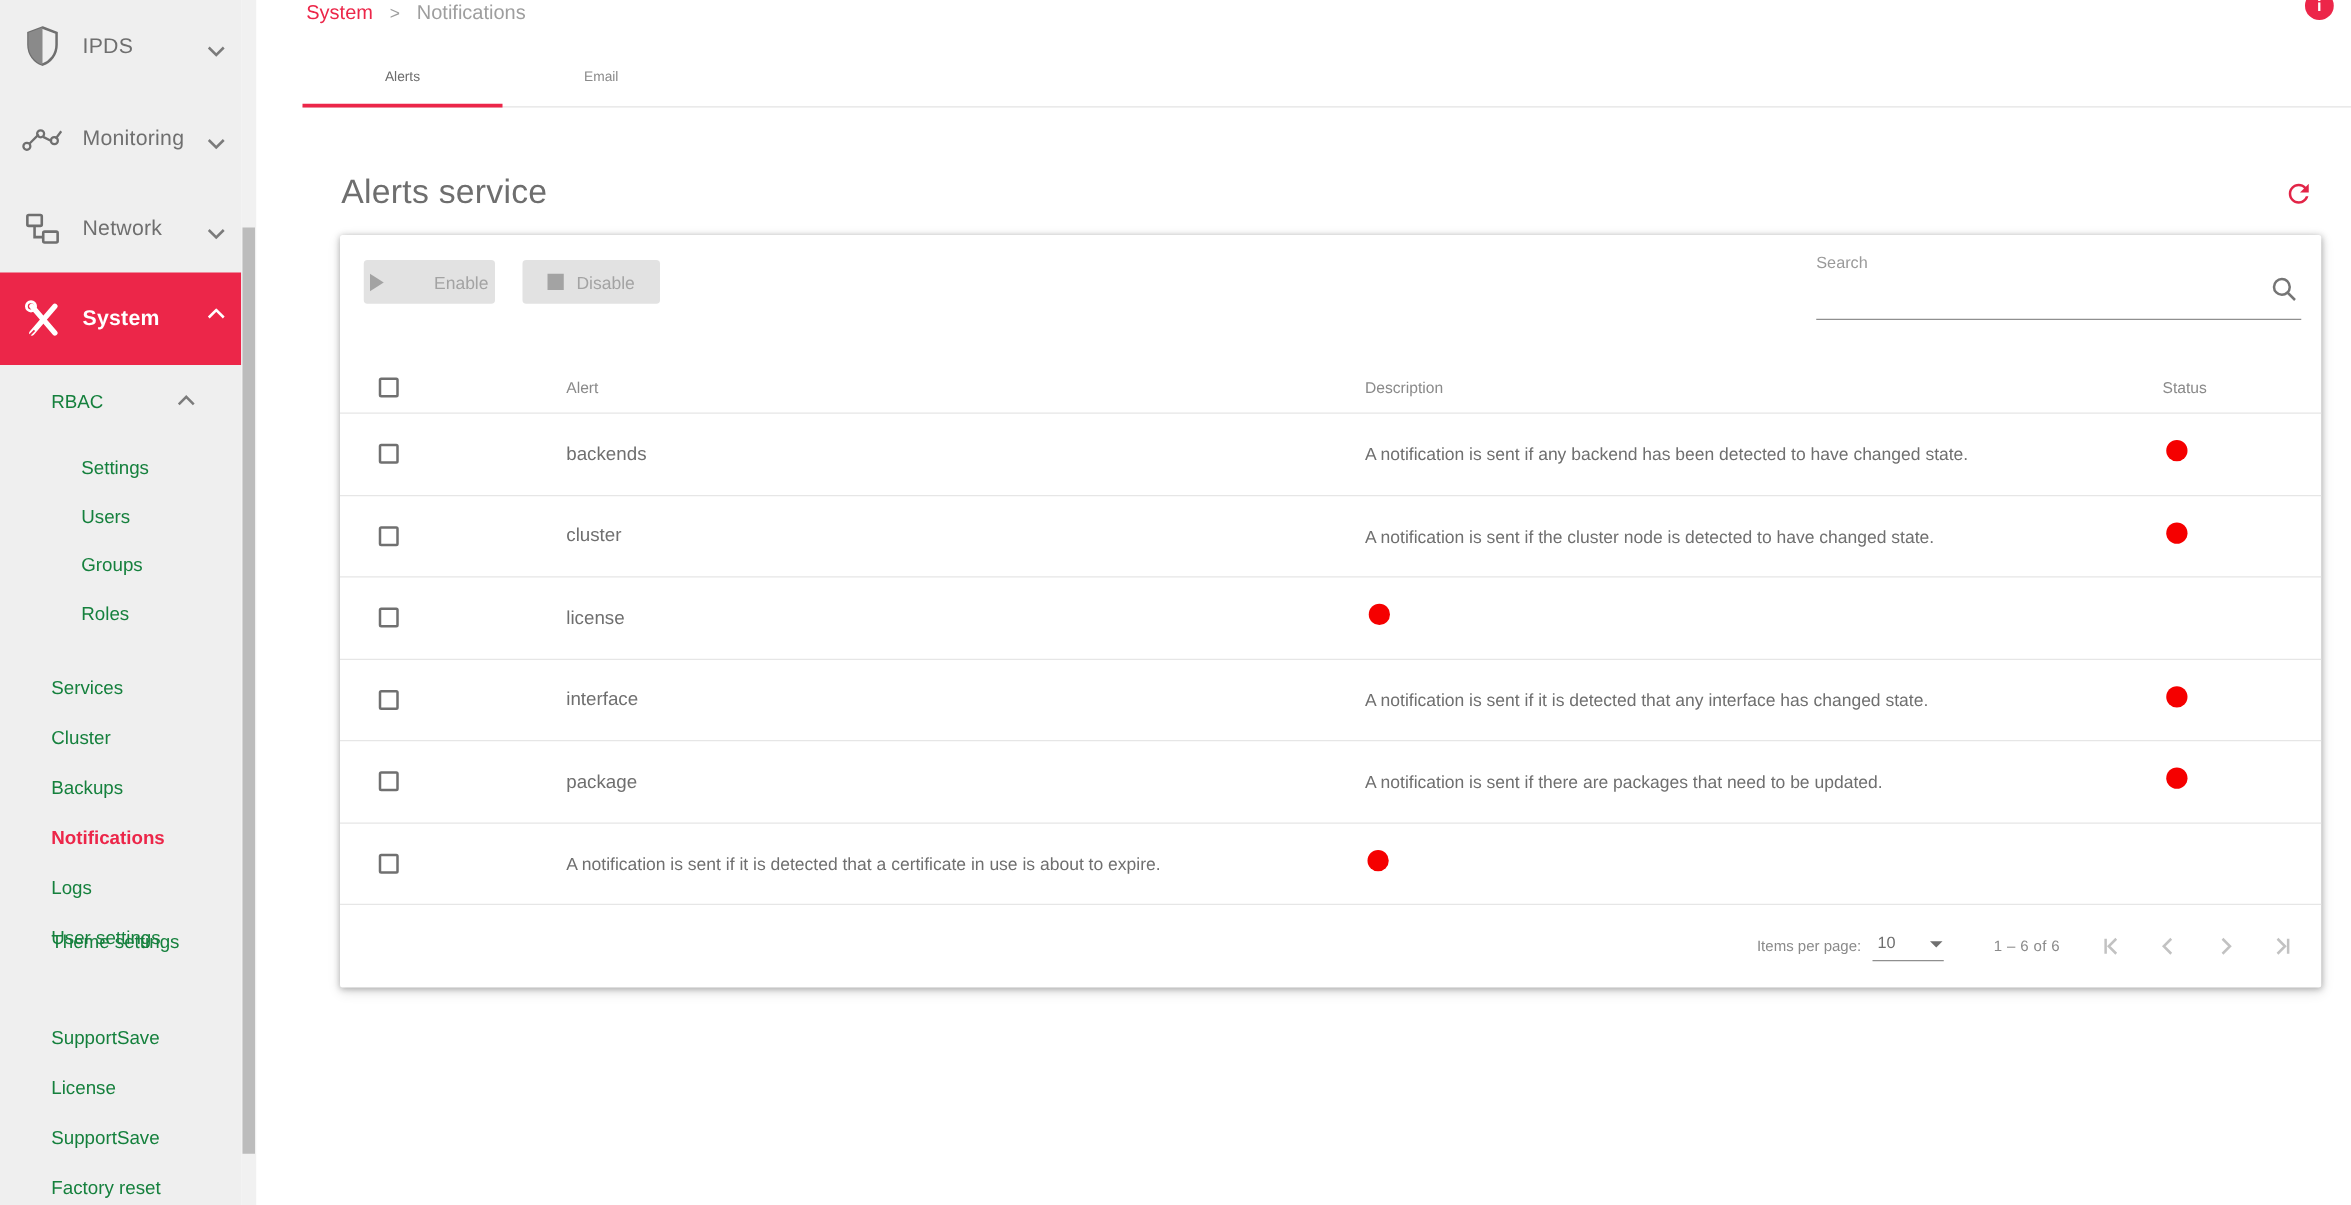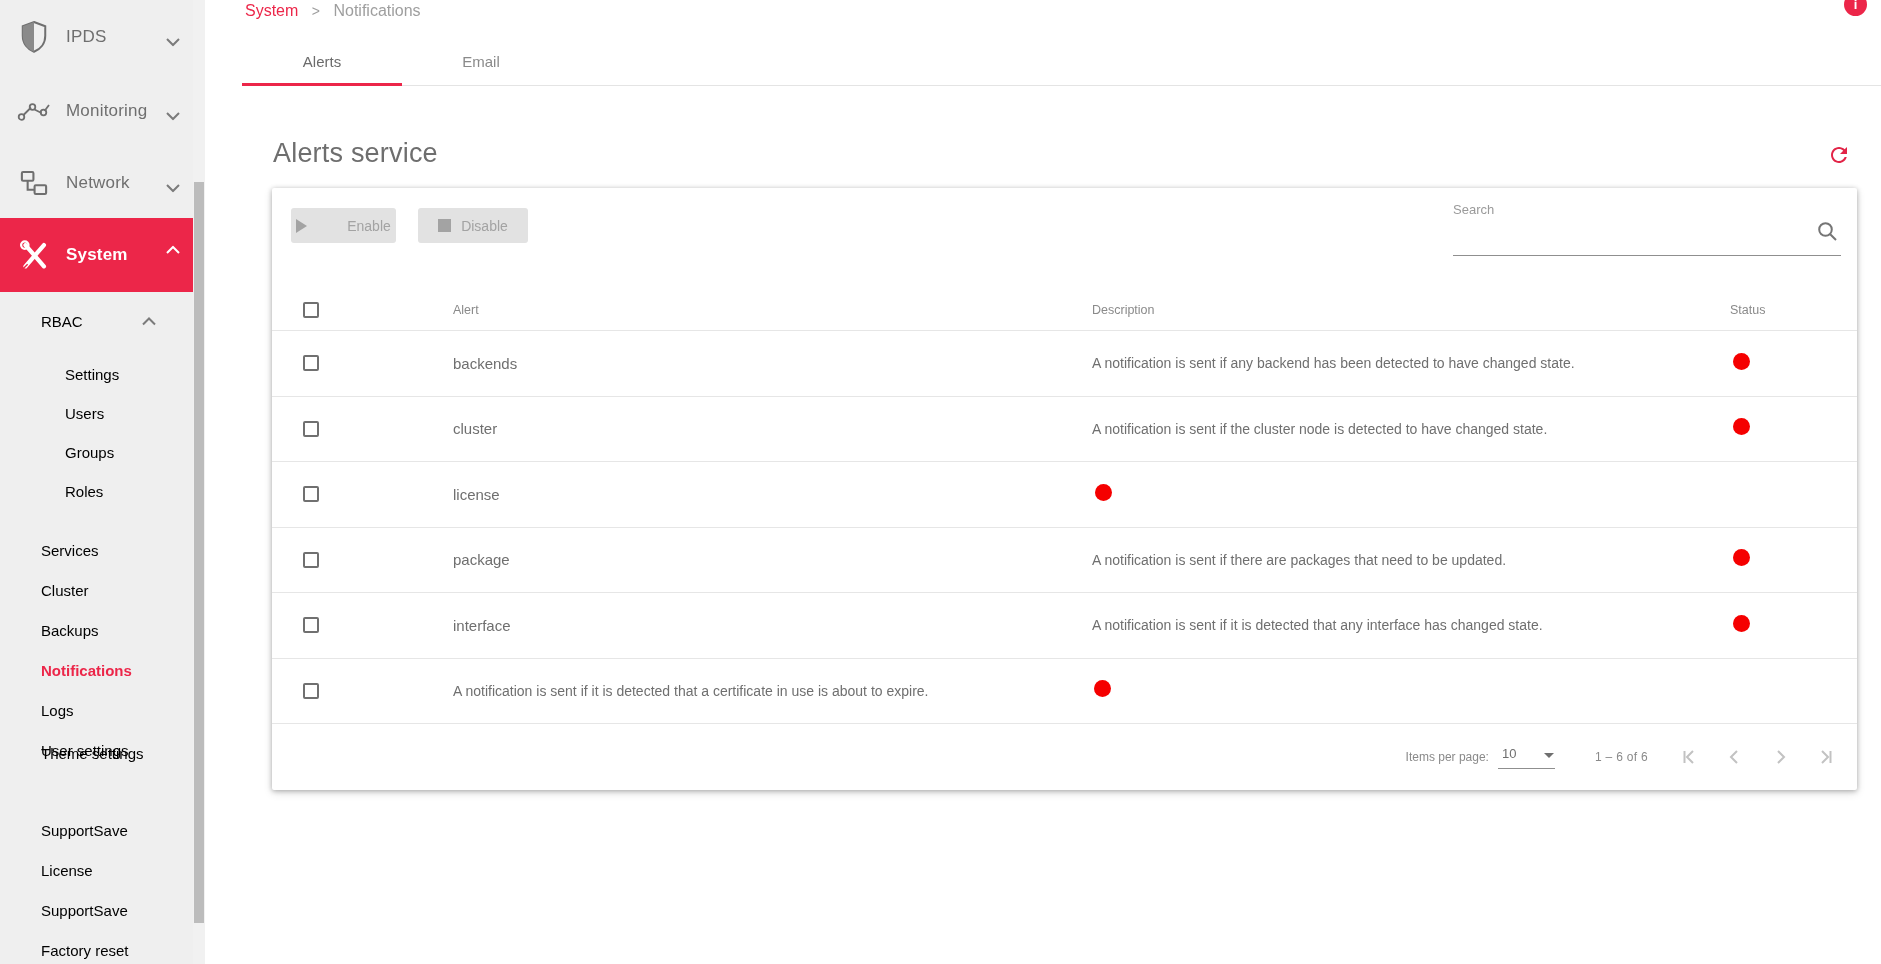--- a/index.html
+++ b/index.html
@@ -12,32 +12,32 @@
   .sidebar { position:absolute; left:0; top:0; width:193px; height:964px; background:#efefef; }
   .sb-scrollbar { position:absolute; left:193px; top:0; width:12px; height:964px; background:#f1f1f1; }
   .sb-thumb { position:absolute; left:1px; top:182px; width:10px; height:741px; background:#bcbcbc; }
   .nav-item { position:absolute; left:0; width:193px; cursor:pointer; }
   .nav-icon { position:absolute; left:17px; top:50%; transform:translateY(-50%); width:34px; height:34px; display:flex; align-items:center; justify-content:center; }
   .nav-label { position:absolute; left:66px; top:50%; transform:translateY(-50%); font-size:17px; color:#6f6f6f; letter-spacing:.2px; }
   .chev { position:absolute; left:166px; top:50%; transform:translateY(-50%); width:14px; height:9px; }
   .chev.up { transform:translateY(-50%) rotate(180deg); }
   .nav-item.active { background:#ec2649; }
   .nav-item.active .nav-label { color:#ffffff; font-weight:bold; }
-  .subitem { position:absolute; height:20px; line-height:20px; font-size:15px; color:#000000; cursor:pointer; white-space:nowrap; }
+  .subitem { position:absolute; height:20px; line-height:20px; font-size:15px; color:#15803d; cursor:pointer; white-space:nowrap; }
   .subitem.lvl1 { left:41px; }
   .subitem.lvl2 { left:65px; }
   .subitem.current { color:#ec2649; font-weight:bold; }
   .sub-chev { position:absolute; left:142px; top:312px; width:14px; height:9px; }
   
   .breadcrumb { position:absolute; left:245px; top:2px; font-size:16px; }
   .bc-root { color:#ec2649; cursor:pointer; }
   .bc-sep { color:#9e9e9e; margin:0 9px; font-size:14px; }
   .bc-current { color:#9e9e9e; }
   .info-btn { position:absolute; left:1844px; top:-7px; width:23px; height:23px; border-radius:50%; background:#ec2649; color:#fff; font-size:13px; font-weight:bold; text-align:center; line-height:23px; cursor:pointer; }
-  .tab { position:absolute; top:40px; height:43px; display:flex; align-items:center; justify-content:center; font-size:15px; color:#6b6b6b; cursor:pointer; }
+  .tab { position:absolute; top:40px; height:43px; display:flex; align-items:center; justify-content:center; font-size:11px; color:#6b6b6b; cursor:pointer; }
   .tab.inactive { color:#8a8a8a; }
   .tabs-border { position:absolute; left:242px; top:85px; width:1639px; height:1px; background:#e4e4e4; }
   .tab-underline { position:absolute; left:242px; top:83px; width:160px; height:3px; background:#ec2649; }
   .page-title { position:absolute; left:273px; top:138px; font-size:27px; color:#6e6e6e; letter-spacing:.2px; }
   .refresh-btn { position:absolute; left:1827px; top:143px; width:24px; height:24px; cursor:pointer; }
   
   .card { position:absolute; left:272px; top:188px; width:1585px; height:602px; background:#fff; border-radius:2px; box-shadow:0 1px 5px rgba(0,0,0,.28), 0 3px 10px rgba(0,0,0,.12); }
   .btn { position:absolute; top:20px; height:35px; background:#e2e2e2; border:none; border-radius:3px; color:#a3a3a3; font-size:14px; font-family:"Liberation Sans",sans-serif; display:flex; align-items:center; justify-content:center; gap:10px; cursor:default; }
   .btn-enable { left:19px; width:105px;gap:40px; }
   .btn-disable { left:146px; width:110px; }
@@ -225,30 +225,30 @@
       <div class="col-check">
           <span class="cbx"></span>
         </div>
       <div class="col-alert">license</div>
       <div class="col-status"><span class="dot" style="display:inline-block"></span></div>
     </div>
     <div class="trow">
       <div class="col-check">
           <span class="cbx"></span>
         </div>
+      <div class="col-alert">interface</div>
+      <div class="col-desc">A notification is sent if it is detected that any interface has changed state.</div>
+      <div class="col-status"><span class="dot" style="display:inline-block"></span></div>
+    </div>
+    <div class="trow">
+      <div class="col-check">
+          <span class="cbx"></span>
+        </div>
       <div class="col-alert">package</div>
       <div class="col-desc">A notification is sent if there are packages that need to be updated.</div>
-      <div class="col-status"><span class="dot" style="display:inline-block"></span></div>
-    </div>
-    <div class="trow">
-      <div class="col-check">
-          <span class="cbx"></span>
-        </div>
-      <div class="col-alert">interface</div>
-      <div class="col-desc">A notification is sent if it is detected that any interface has changed state.</div>
       <div class="col-status"><span class="dot" style="display:inline-block"></span></div>
     </div>
     <div class="trow">
       <div class="col-check">
           <span class="cbx"></span>
         </div>
       <div class="col-desc">A notification is sent if it is detected that a certificate in use is about to expire.</div>
       <div class="col-status"><span class="dot" style="display:inline-block"></span></div>
     </div>
   </div>

